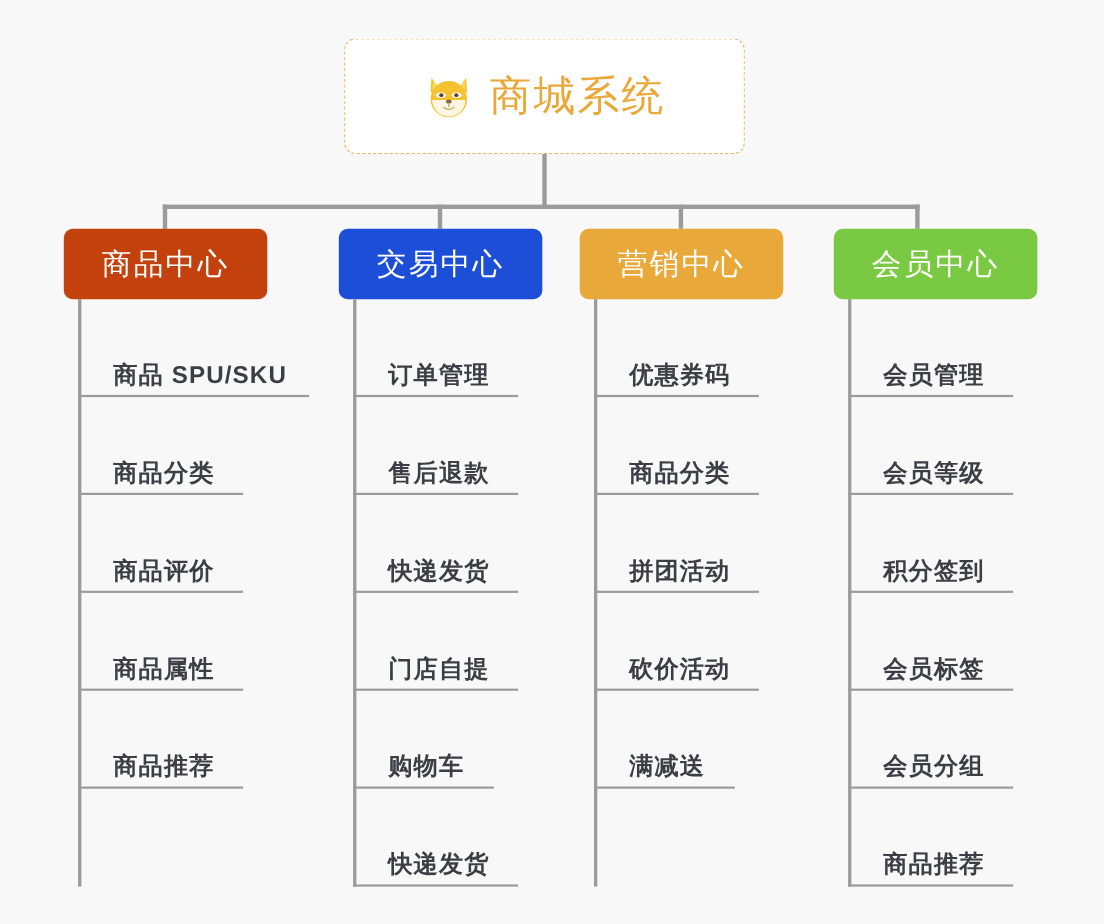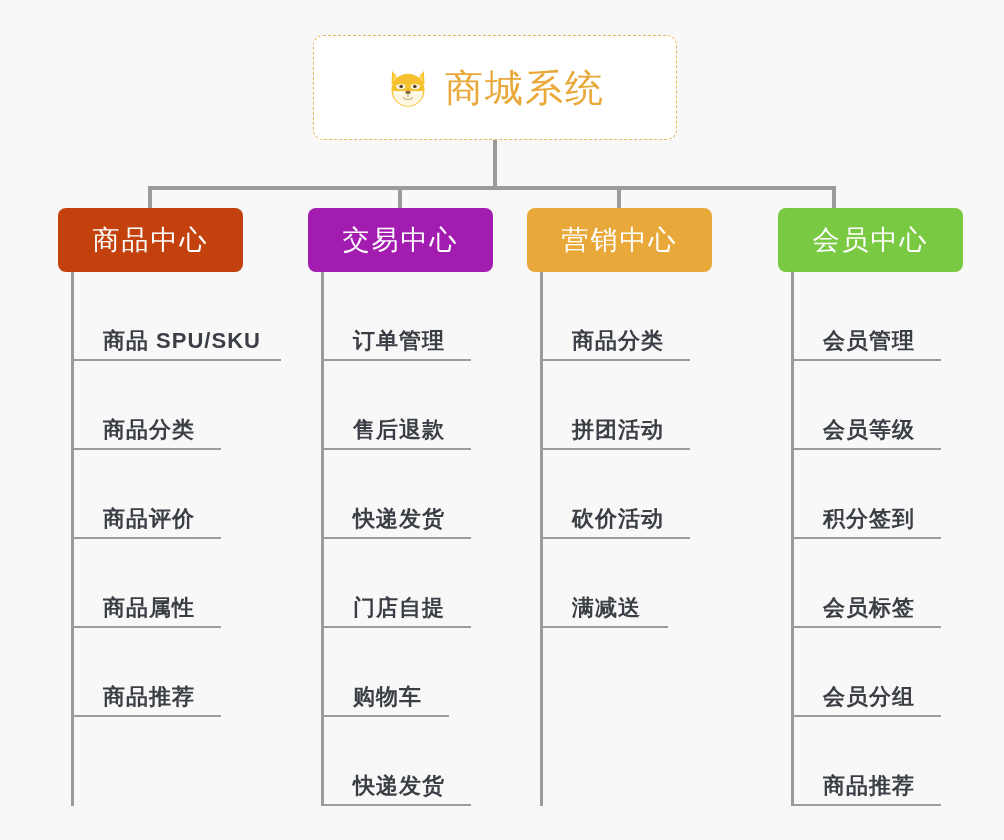--- a/index.html
+++ b/index.html
@@ -179,21 +179,21 @@
           <span class="leaf-label">商品属性</span>
           <div class="leaf-underline" style="width: 150px;"></div>
         </div>
         <div class="leaf">
           <span class="leaf-label">商品推荐</span>
           <div class="leaf-underline" style="width: 150px;"></div>
         </div>
       </div>
     </div>
     <div class="column" style="left: 308px; width: 185px;">
-      <div class="cat-box" style="background: #a21caf; width: 185px;">
+      <div class="cat-box" style="background: #1d4ed8; width: 185px;">
         <span>交易中心</span>
       </div>
       <div class="leaf-list">
         <div class="spine" style="height: 534px;"></div>
         <div class="leaf">
           <span class="leaf-label">订单管理</span>
           <div class="leaf-underline" style="width: 150px;"></div>
         </div>
         <div class="leaf">
           <span class="leaf-label">售后退款</span>
@@ -217,38 +217,42 @@
         </div>
       </div>
     </div>
     <div class="column" style="left: 527px; width: 185px;">
       <div class="cat-box" style="background: rgb(233, 169, 58); width: 185px;">
         <span>营销中心</span>
       </div>
       <div class="leaf-list">
         <div class="spine" style="height: 534px;"></div>
         <div class="leaf">
+          <span class="leaf-label">优惠券码</span>
+          <div class="leaf-underline" style="width: 150px;"></div>
+        </div>
+        <div class="leaf">
           <span class="leaf-label">商品分类</span>
           <div class="leaf-underline" style="width: 150px;"></div>
         </div>
         <div class="leaf">
           <span class="leaf-label">拼团活动</span>
           <div class="leaf-underline" style="width: 150px;"></div>
         </div>
         <div class="leaf">
           <span class="leaf-label">砍价活动</span>
           <div class="leaf-underline" style="width: 150px;"></div>
         </div>
         <div class="leaf">
           <span class="leaf-label">满减送</span>
           <div class="leaf-underline" style="width: 128px;"></div>
         </div>
       </div>
     </div>
-    <div class="column" style="left: 778px; width: 185px;">
+    <div class="column" style="left: 758px; width: 185px;">
       <div class="cat-box" style="background: rgb(122, 201, 67); width: 185px;">
         <span>会员中心</span>
       </div>
       <div class="leaf-list">
         <div class="spine" style="height: 534px;"></div>
         <div class="leaf">
           <span class="leaf-label">会员管理</span>
           <div class="leaf-underline" style="width: 150px;"></div>
         </div>
         <div class="leaf">

